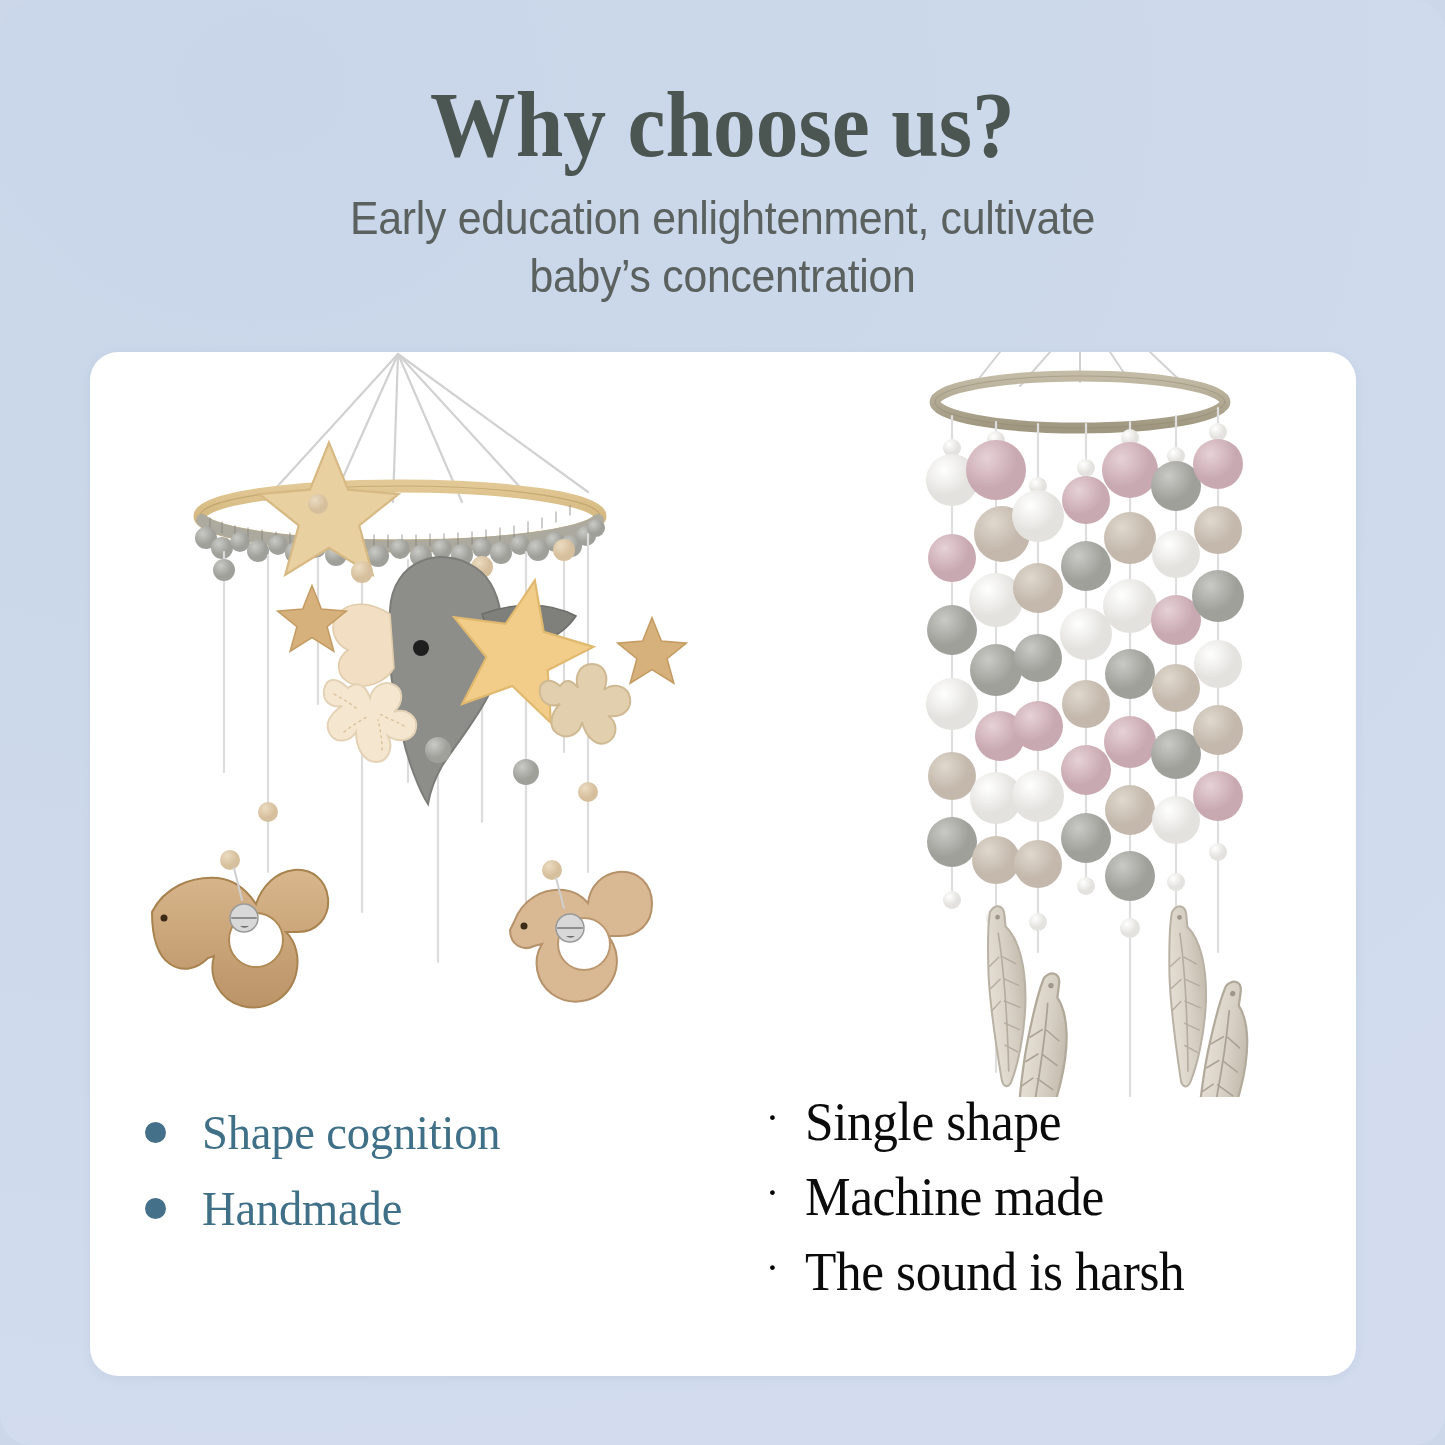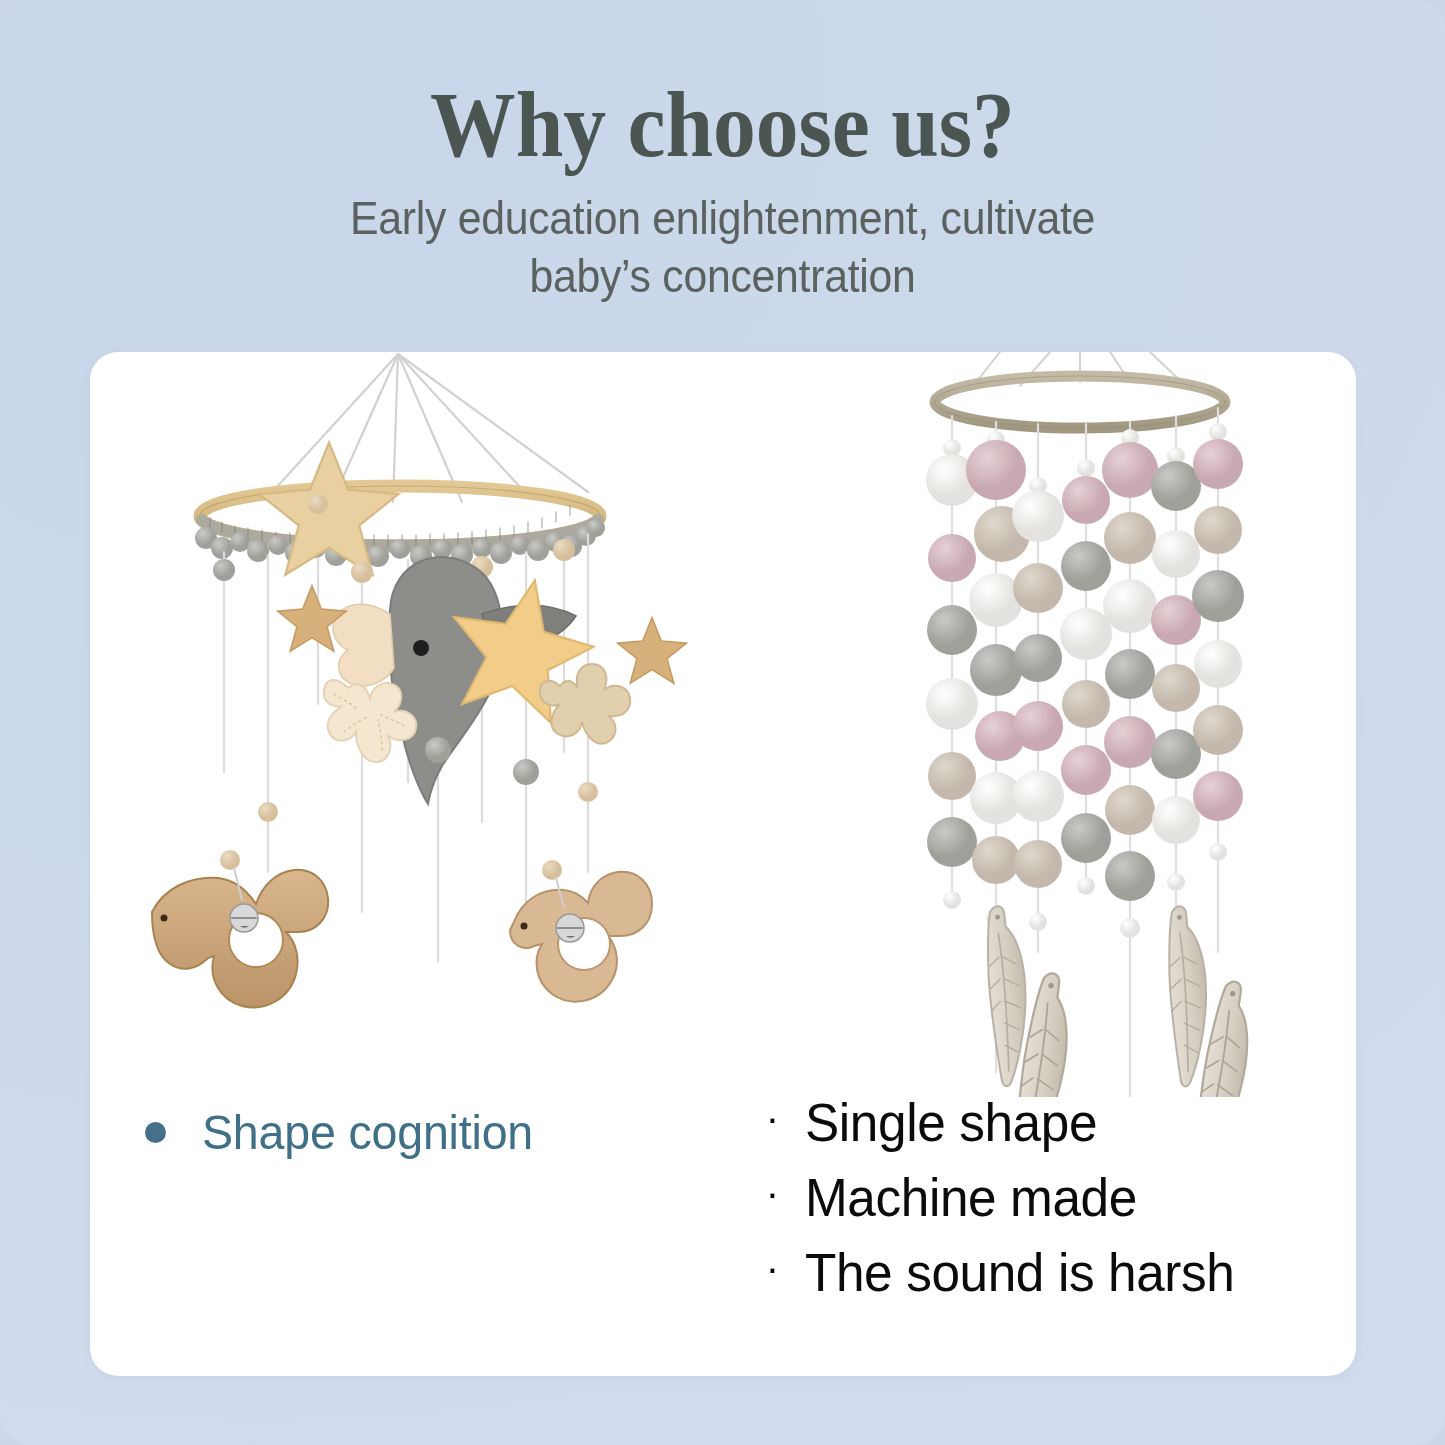--- a/index.html
+++ b/index.html
@@ -44,21 +44,21 @@
     width:1266px; height:1024px;
     background:#ffffff;
     border-radius:28px;
     box-shadow:0 2px 10px rgba(120,140,170,0.13);
     overflow:hidden;
   }
   
   .lists { position:absolute; left:0; top:742px; width:1266px; height:282px; }
   .list-left { position:absolute; left:55px; top:0; width:560px; }
   .list-right { position:absolute; left:672px; top:-10px; width:560px; }
-  .li { display:flex; align-items:center; }
+  .li { display:flex; align-items:center;font-family:Liberation Serif, serif; }
   .list-left .li { height:76px; }
   .list-right .li { height:75px; }
   .dot {
     width:21px; height:21px; border-radius:50%;
     background:#45708a; flex:none; margin-right:36px;
   }
   .mid {
     width:21px; flex:none; margin-right:22px; color:#000;
     font-size:40px; line-height:1; text-align:center; font-weight:400;
     transform:translateY(-4px);
@@ -499,20 +499,24 @@
       </svg>
     </div>
 
     <div class="lists">
 
       <div class="list-left">
         <div class="li">
           <span class="dot"></span>
           <span class="txt-left">Shape cognition</span>
         </div>
+        <div class="li">
+          <span class="dot"></span>
+          <span class="txt-left">Handmade</span>
+        </div>
       </div>
 
       <div class="list-right">
         <div class="li">
           <span class="mid">·</span>
           <span class="txt-right">Single shape</span>
         </div>
         <div class="li">
           <span class="mid">·</span>
           <span class="txt-right">Machine made</span>

